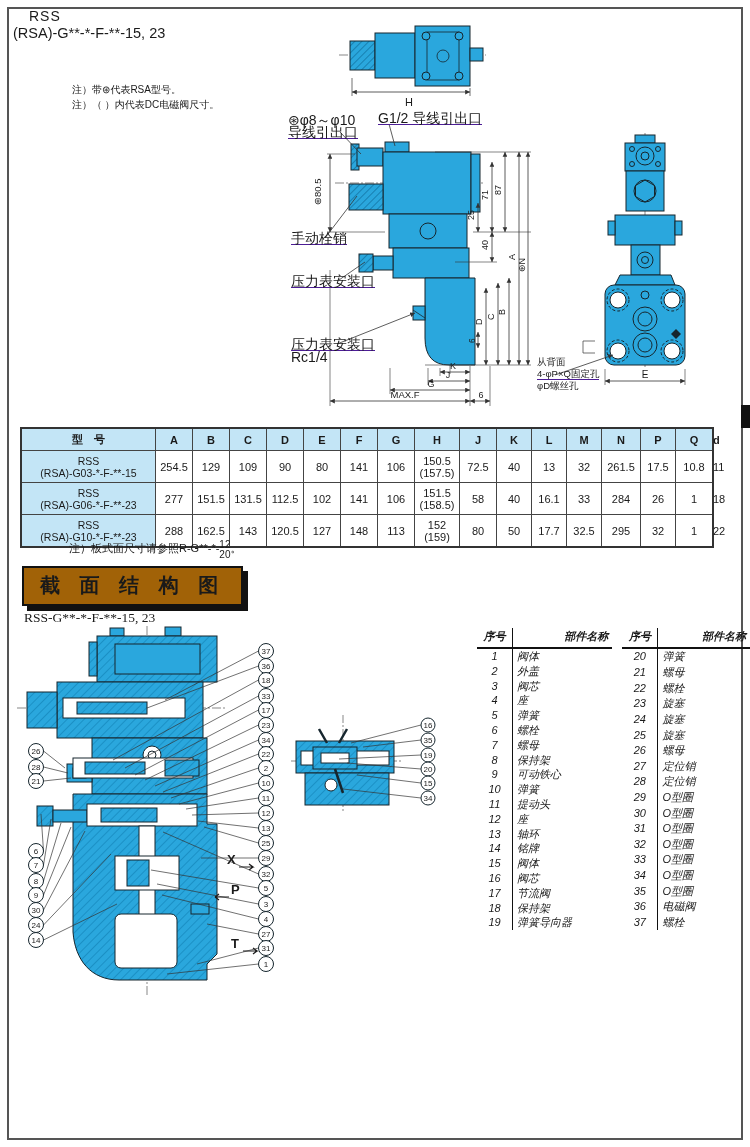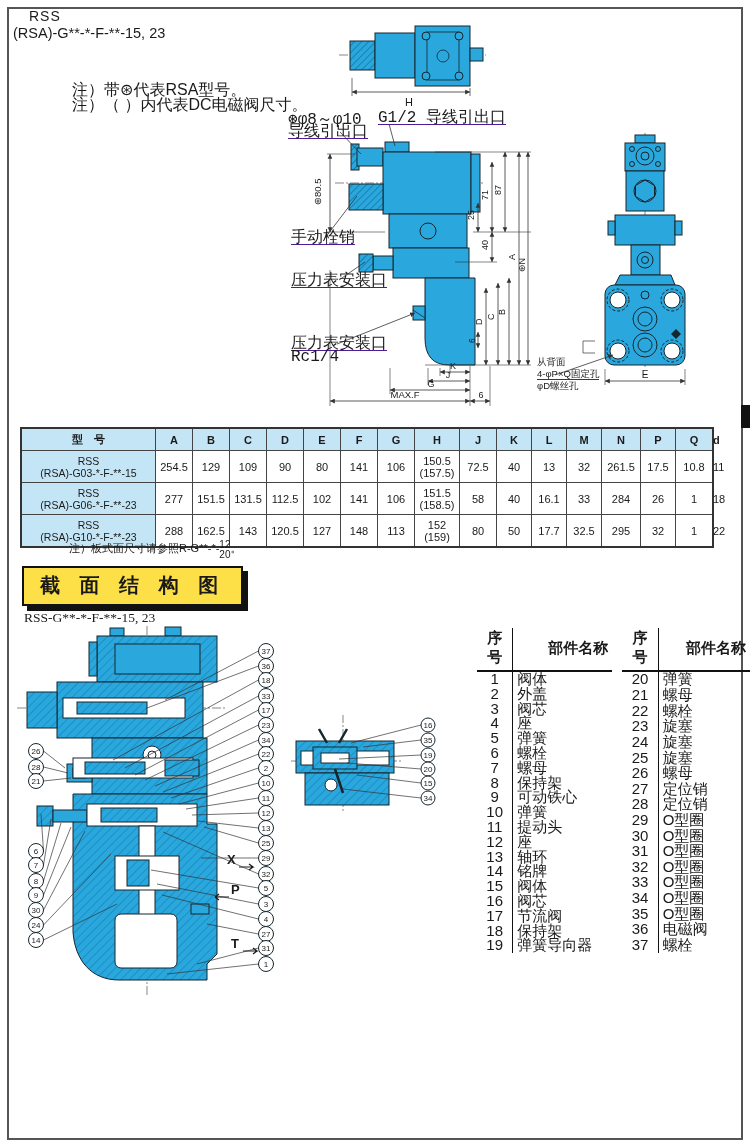--- a/index.html
+++ b/index.html
@@ -2,40 +2,40 @@
 <html><head>
 <meta charset="utf-8">
 <style>
   html,body{margin:0;padding:0;background:#e8e8e8;}
   .page{position:relative;width:750px;height:1147px;background:#ffffff;
         font-family:"Liberation Sans",sans-serif;color:#1a1a1a;overflow:hidden;}
   .frame{position:absolute;left:7px;top:7px;right:7px;bottom:7px;border:2px solid #555;pointer-events:none;}
   .abs{position:absolute;}
   .t-title1{font-size:14px;letter-spacing:1px;}
   .t-title2{font-size:14.5px;}
-  .t-note{font-size:16px;line-height:15px;}
-  .lbl{font-size:16px;line-height:12px;white-space:nowrap;font-family:Liberation Mono, monospace;}
+  .t-note{font-size:10px;line-height:15px;}
+  .lbl{font-size:14px;line-height:12px;white-space:nowrap;}
   .lbl-s{font-size:9.5px;line-height:11.5px;white-space:nowrap;}
   .underline{border-bottom:1px solid #4c1d95;}
   
   table.dims{border-collapse:collapse;table-layout:fixed;width:666px;font-size:11px;}
   table.dims th,table.dims td{border:1px solid #444;text-align:center;vertical-align:middle;padding:1px 0;}
   table.dims{border:2px solid #333;}
   table.dims th{background:#c3e5f6;font-weight:bold;height:19px;}
   table.dims td.model{background:#c3e5f6;font-size:10.5px;line-height:12px;}
   table.dims td{white-space:pre-line;line-height:12px;height:29px;}
   .note-line{font-size:11px;margin-left:39px;}
   .frac{display:inline-block;vertical-align:-6px;text-align:center;font-size:10px;line-height:10px;}
   .frac span{display:block;}
   
-  .section-box{background:#fde047;border:2px solid #111;box-shadow:5px 5px 0 #111;
+  .section-box{background:#a16207;border:2px solid #111;box-shadow:5px 5px 0 #111;
                padding:4px 16px 5px 16px;font-size:20px;font-weight:bold;letter-spacing:7px;}
   .subtitle{font-size:13.5px;}
   
-  .parts-wrap{display:flex;gap:10px;font-size:15px;}
+  .parts-wrap{display:flex;gap:10px;font-size:11px;font-style:italic;}
   table.parts{border-collapse:collapse;}
   table.parts th{font-weight:bold;text-align:right;border-bottom:2px solid #111;padding:1px 4px 3px 4px;}
   table.parts td{padding:0 4px;height:14.8px;line-height:14.8px;}
   table.parts .divcol{border-left:1.5px solid #111;}
   table.parts .num{text-align:center;width:28px;}
   svg{display:block;}
   .mark{position:absolute;right:0;top:405px;width:9px;height:23px;background:#111;}
 </style>
 </head>
 <body>

